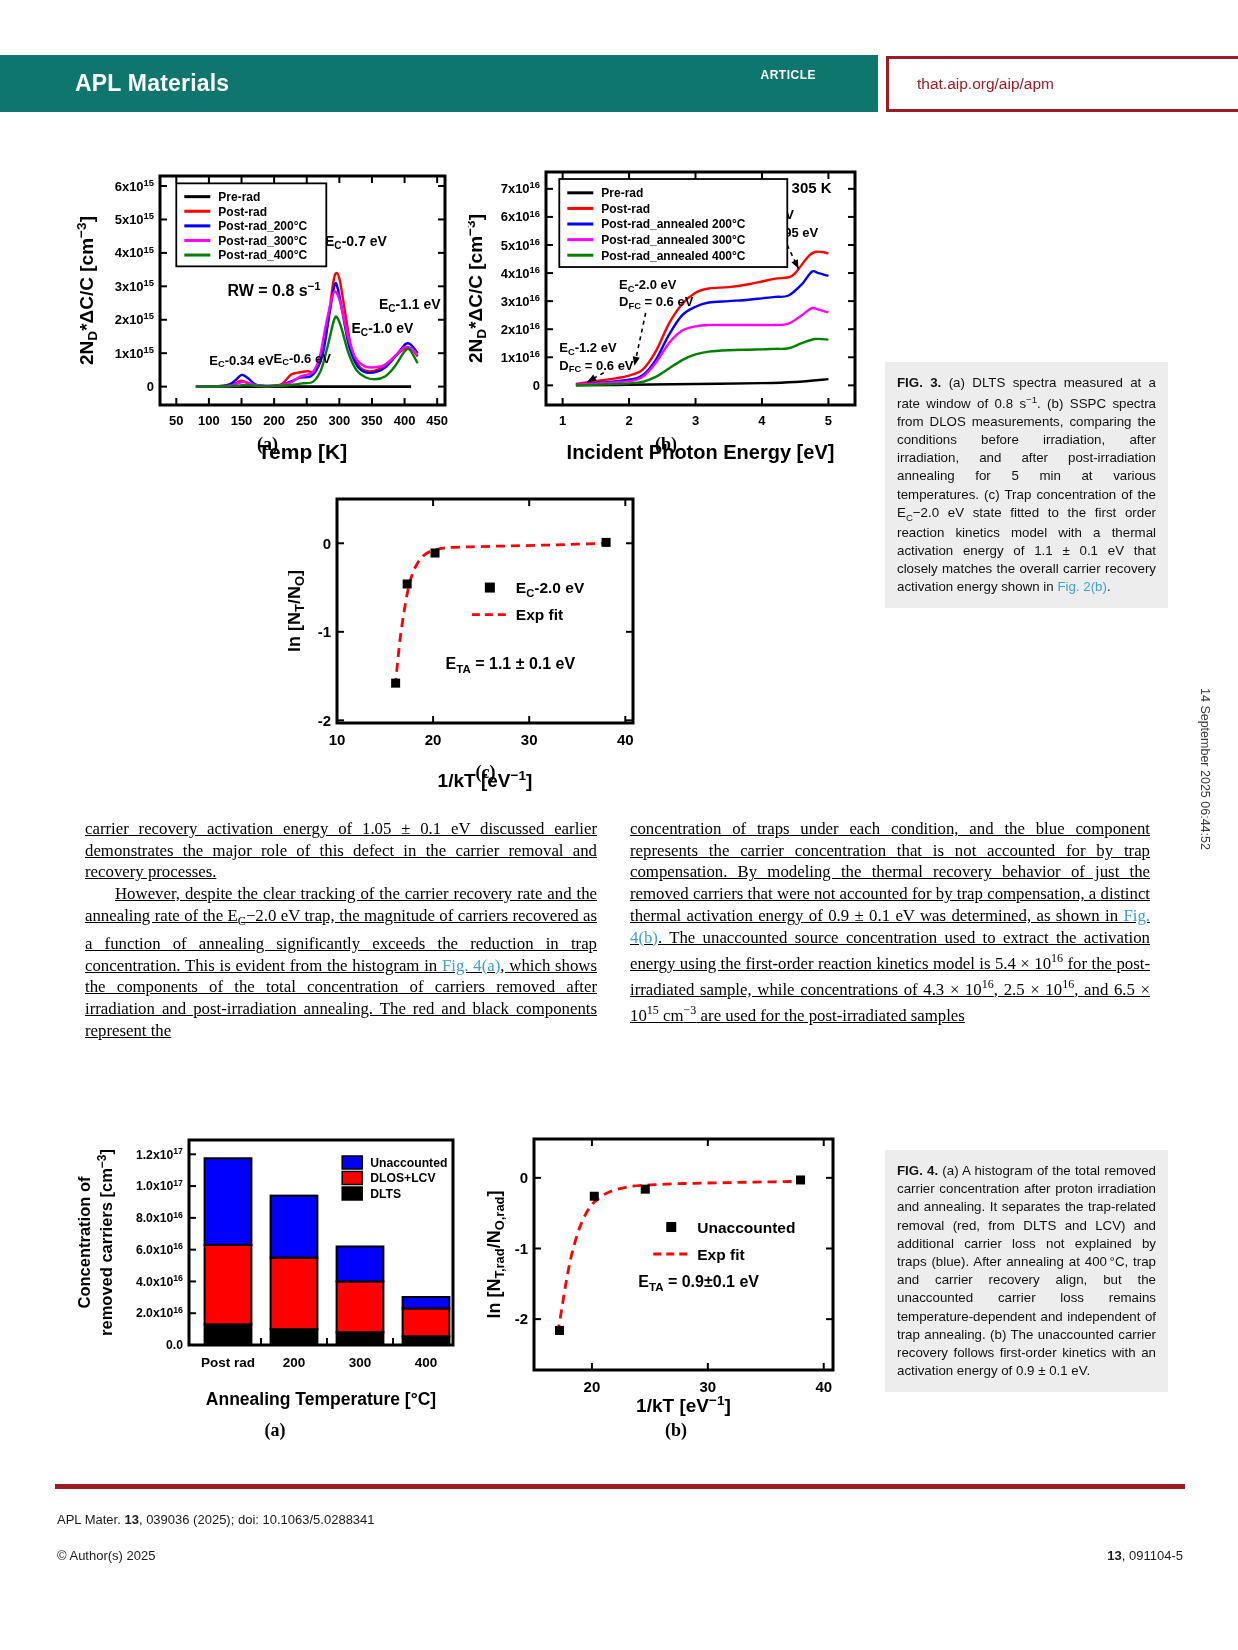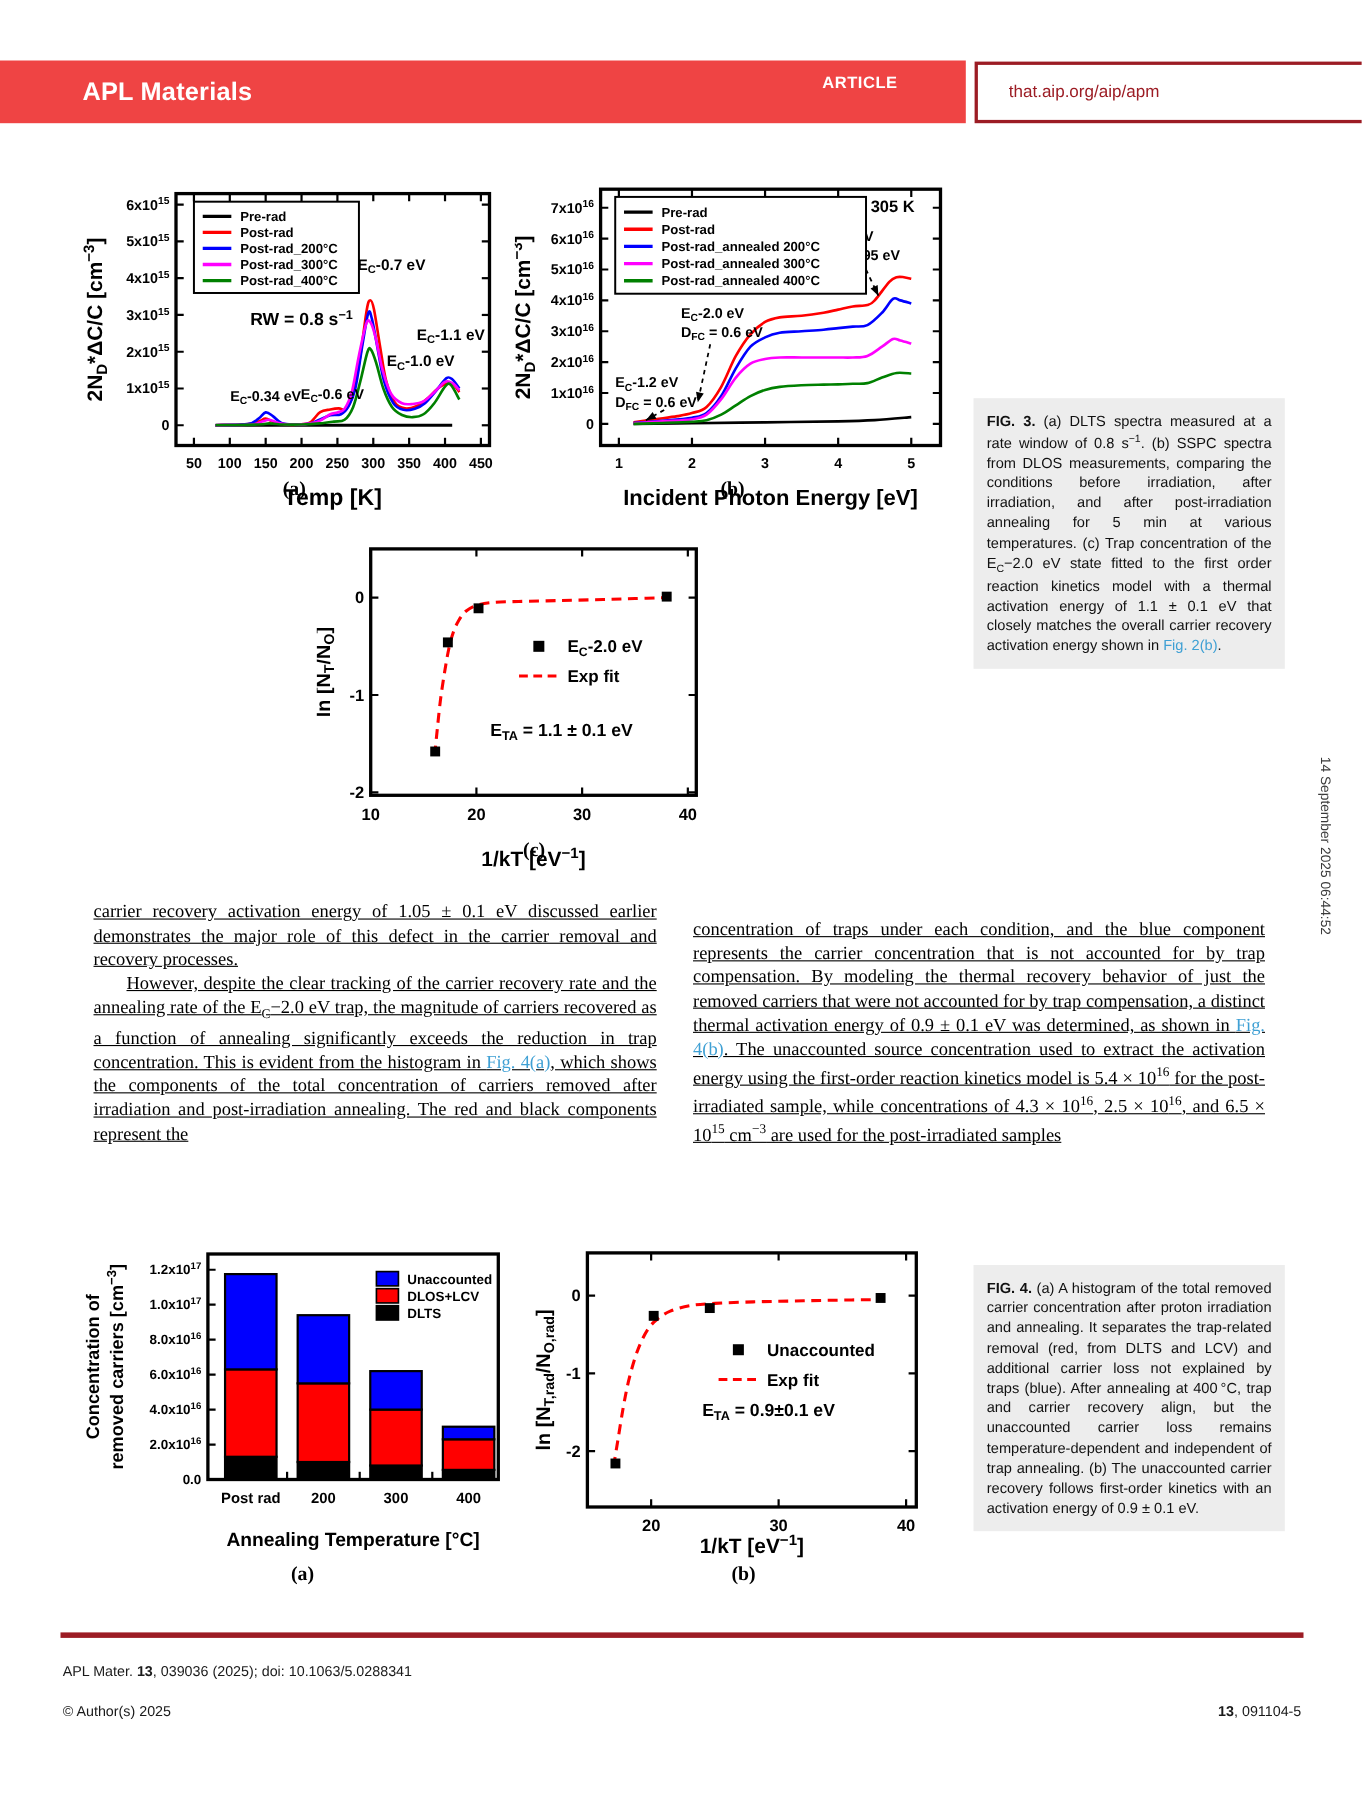--- a/index.html
+++ b/index.html
@@ -3,21 +3,21 @@
 <meta charset="utf-8">
 <style>
   html,body{margin:0;padding:0;background:#fff;}
   #page{position:relative;width:1238px;height:1650px;background:#ffffff;overflow:hidden;
         font-family:"Liberation Sans",sans-serif;}
   
   .hdr-bar{position:absolute;left:0;top:55px;width:878px;height:57px;}
   .hdr-title{position:absolute;left:75px;top:0;height:57px;display:flex;align-items:center;
              color:#fff;font-size:23px;font-weight:bold;letter-spacing:.2px;}
   .hdr-article{position:absolute;right:62px;top:0;height:40px;display:flex;align-items:center;
-               color:#fff;font-size:15px;font-weight:bold;letter-spacing:.5px;}
+               color:#fff;font-size:12px;font-weight:bold;letter-spacing:.5px;}
   .hdr-urlbox{position:absolute;left:886px;top:56px;width:342px;height:50px;background:#fff;
               display:flex;align-items:center;padding-left:28px;font-size:15.5px;}
   
   .chart{position:absolute;}
   svg text{font-family:"Liberation Sans",sans-serif;font-weight:bold;fill:#000;}
   .sublabel{position:absolute;text-align:center;font-family:"Liberation Serif",serif;
             font-weight:bold;font-size:18px;color:#000;}
   
   .caption{position:absolute;width:259px;padding:12px;background:#ededed;
            font-size:13.3px;line-height:1.37;color:#111;text-align:justify;}
@@ -33,21 +33,21 @@
   .foot{position:absolute;font-size:13px;color:#1a1a1a;}
   
   .stamp{position:absolute;left:1212px;top:688px;transform:rotate(90deg);
          transform-origin:left top;white-space:nowrap;font-size:12.5px;color:#3a3a3a;}
 </style>
 </head>
 <body>
 
 <div id="page">
 
-  <div class="hdr-bar" style="background: #ef4444; text-decoration: underline;">
+  <div class="hdr-bar" style="background: #0f766e; text-decoration: underline;">
     <div class="hdr-title">APL Materials</div>
     <div class="hdr-article">ARTICLE</div>
   </div>
   <div class="hdr-urlbox" style="border: 3px solid rgb(156, 28, 36);">
     <span style="color: rgb(156, 28, 36);">that.aip.org/aip/apm</span>
   </div>
 
   <svg class="chart" style="left:75px;top:152px;" viewBox="0 0 385 315" width="385" height="315">
       <rect x="85" y="24" width="285" height="229" fill="none" stroke="#000" stroke-width="3"></rect>
       <line x1="101.30434782608695" y1="253" x2="101.30434782608695" y2="246" stroke="#000" stroke-width="2"></line>
@@ -235,21 +235,21 @@
       <text x="12" y="146" text-anchor="middle" font-size="18" transform="rotate(-90 12 146)"><tspan dy="0" font-size="18">ln [N</tspan><tspan dy="3.96" font-size="12.959999999999999">T</tspan><tspan dy="-3.96" font-size="18">/N</tspan><tspan dy="3.96" font-size="12.959999999999999">O</tspan><tspan dy="-3.96" font-size="18">]</tspan></text>
     </svg>
   <div class="sublabel" style="left:288px;width:395px;top:762px;">(c)</div>
 
   <div class="caption" style="left:885px;top:362px;"><span style="font-weight: bold;">FIG. 3.</span><span> (a) DLTS spectra measured at a rate window of 0.8 s<sup>−1</sup>. (b) SSPC spectra from DLOS measurements, comparing the conditions before irradiation, after irradiation, and after post-irradiation annealing for 5 min at various temperatures. (c) Trap concentration of the E<sub>C</sub>−2.0 eV state fitted to the first order reaction kinetics model with a thermal activation energy of 1.1 ± 0.1 eV that closely matches the overall carrier recovery activation energy shown in </span><span class="blink" style="color: rgb(63, 160, 212);">Fig. 2(b)</span><span>.</span></div>
 
   <div class="coltext" style="left:85px;top:818px;width:512px;">
     <p class="para"><span>carrier recovery activation energy of 1.05 ± 0.1 eV discussed earlier demonstrates the major role of this defect in the carrier removal and recovery processes.</span></p>
     <p class="para indent"><span>However, despite the clear tracking of the carrier recovery rate and the annealing rate of the E<sub>C</sub>−2.0 eV trap, the magnitude of carriers recovered as a function of annealing significantly exceeds the reduction in trap concentration. This is evident from the histogram in </span><span class="blink" style="color: rgb(63, 160, 212);">Fig. 4(a)</span><span>, which shows the components of the total concentration of carriers removed after irradiation and post-irradiation annealing. The red and black components represent the</span></p>
   </div>
-  <div class="coltext" style="left:630px;top:818px;width:520px;margin-top:16px;">
+  <div class="coltext" style="left:630px;top:818px;width:520px;">
     <p class="para"><span>concentration of traps under each condition, and the blue component represents the carrier concentration that is not accounted for by trap compensation. By modeling the thermal recovery behavior of just the removed carriers that were not accounted for by trap compensation, a distinct thermal activation energy of 0.9 ± 0.1 eV was determined, as shown in </span><span class="blink" style="color: rgb(63, 160, 212);">Fig. 4(b)</span><span>. The unaccounted source concentration used to extract the activation energy using the first-order reaction kinetics model is 5.4 × 10<sup>16</sup> for the post-irradiated sample, while concentrations of 4.3 × 10<sup>16</sup>, 2.5 × 10<sup>16</sup>, and 6.5 × 10<sup>15</sup> cm<sup>−3</sup> are used for the post-irradiated samples</span></p>
   </div>
 
   <svg class="chart" style="left:75px;top:1078px;" viewBox="0 0 400 335" width="400" height="335">
       <rect x="129.6" y="246.34108527131784" width="46.800000000000004" height="20.658914728682163" fill="#000000" stroke="#000" stroke-width="2"></rect>
       <rect x="129.6" y="166.88372093023256" width="46.800000000000004" height="79.45736434108528" fill="#ff0000" stroke="#000" stroke-width="2"></rect>
       <rect x="129.6" y="80.27519379844964" width="46.800000000000004" height="86.60852713178292" fill="#0000ff" stroke="#000" stroke-width="2"></rect>
       <text x="153" y="288.5" text-anchor="middle" font-size="13.5">Post rad</text>
       <rect x="195.6" y="251.10852713178295" width="46.800000000000004" height="15.89147286821705" fill="#000000" stroke="#000" stroke-width="2"></rect>
       <rect x="195.6" y="179.5968992248062" width="46.800000000000004" height="71.51162790697674" fill="#ff0000" stroke="#000" stroke-width="2"></rect>

